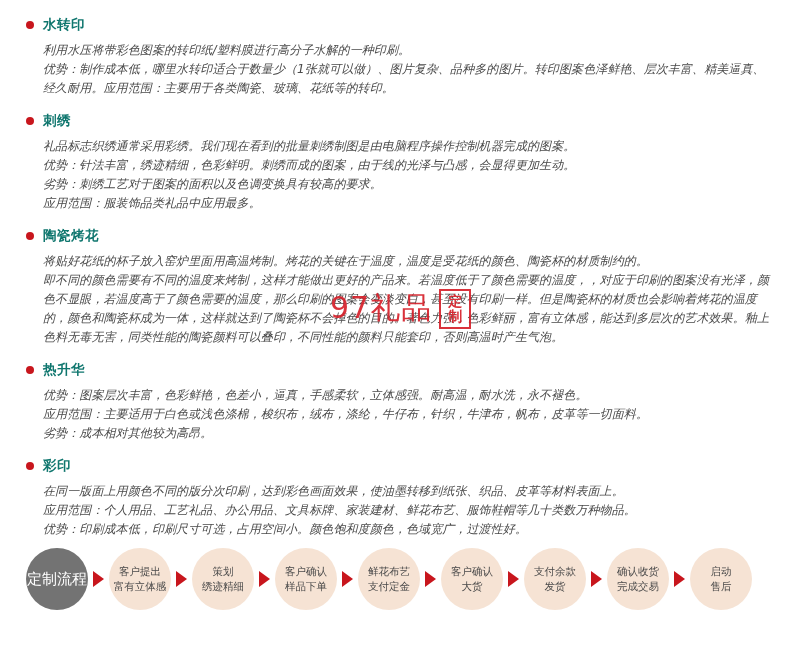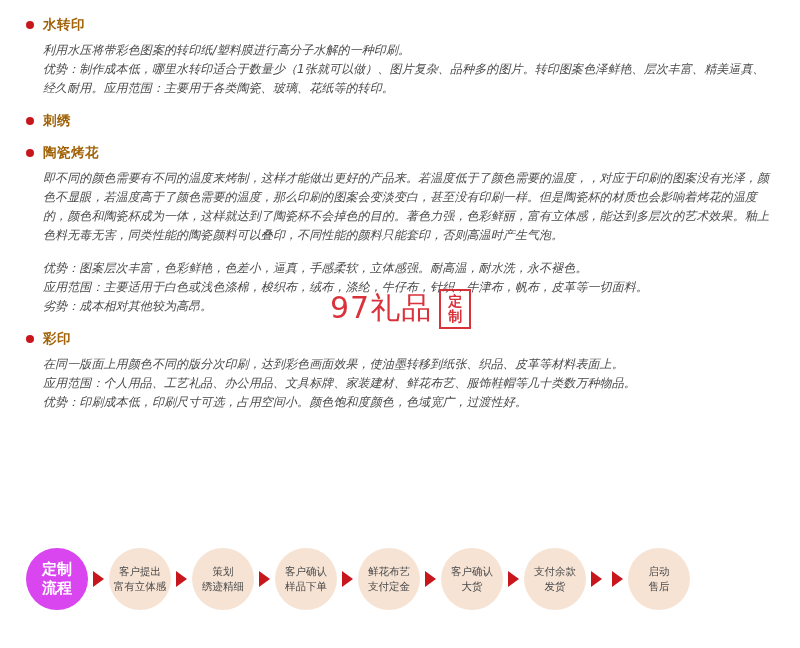--- a/index.html
+++ b/index.html
@@ -32,21 +32,21 @@
   }
   .bullet {
     width: 8px;
     height: 8px;
     border-radius: 50%;
     background: #c8161d;
     margin-right: 9px;
     flex: 0 0 auto;
   }
   .sec-title {
-    color: #a16207;
+    color: #0f766e;
     font-size: 13.5px;
     font-weight: bold;
     letter-spacing: 0.5px;
   }
   .sec-body {
     padding-left: 17px;
   }
   .line {
     font-size: 12px;
     line-height: 19px;
@@ -89,26 +89,26 @@
     position: absolute;
     left: 26px;
     top: 548px;
     display: flex;
     align-items: center;
   }
   .flow-badge {
     width: 62px;
     height: 62px;
     border-radius: 50%;
-    background: #d946ef;
+    background: #737373;
     color: #ffffff;
     font-size: 15px;
-    font-weight: bold;
-    display: flex;
-    flex-direction: column;
+    font-weight: normal;
+    display: flex;
+    flex-direction: row;
     align-items: center;
     justify-content: center;
     line-height: 19px;
     flex: 0 0 auto;
   }
   .flow-step {
     width: 62px;
     height: 62px;
     border-radius: 50%;
     background: #f6e3d4;
@@ -146,33 +146,44 @@
       <div class="line">利用水压将带彩色图案的转印纸/塑料膜进行高分子水解的一种印刷。</div>
       <div class="line">优势：制作成本低，哪里水转印适合于数量少（1张就可以做）、图片复杂、品种多的图片。转印图案色泽鲜艳、层次丰富、精美逼真、经久耐用。应用范围：主要用于各类陶瓷、玻璃、花纸等的转印。</div>
     </div>
   </div>
 
   <div class="section">
     <div class="sec-head">
       <span class="bullet"></span>
       <span class="sec-title">刺绣</span>
     </div>
+    <div class="sec-body">
+      <div class="line">礼品标志织绣通常采用彩绣。我们现在看到的批量刺绣制图是由电脑程序操作控制机器完成的图案。</div>
+      <div class="line">优势：针法丰富，绣迹精细，色彩鲜明。刺绣而成的图案，由于线的光泽与凸感，会显得更加生动。</div>
+      <div class="line">劣势：刺绣工艺对于图案的面积以及色调变换具有较高的要求。</div>
+      <div class="line">应用范围：服装饰品类礼品中应用最多。</div>
+    </div>
   </div>
 
   <div class="section">
     <div class="sec-head">
       <span class="bullet"></span>
       <span class="sec-title">陶瓷烤花</span>
     </div>
     <div class="sec-body">
+      <div class="line">将贴好花纸的杯子放入窑炉里面用高温烤制。烤花的关键在于温度，温度是受花纸的颜色、陶瓷杯的材质制约的。</div>
       <div class="line">即不同的颜色需要有不同的温度来烤制，这样才能做出更好的产品来。若温度低于了颜色需要的温度，，对应于印刷的图案没有光泽，颜色不显眼，若温度高于了颜色需要的温度，那么印刷的图案会变淡变白，甚至没有印刷一样。但是陶瓷杯的材质也会影响着烤花的温度的，颜色和陶瓷杯成为一体，这样就达到了陶瓷杯不会掉色的目的。著色力强，色彩鲜丽，富有立体感，能达到多层次的艺术效果。釉上色料无毒无害，同类性能的陶瓷颜料可以叠印，不同性能的颜料只能套印，否则高温时产生气泡。</div>
     </div>
   </div>
 
   <div class="section">
+    <div class="sec-head">
+      <span class="bullet"></span>
+      <span class="sec-title">热升华</span>
+    </div>
     <div class="sec-body">
       <div class="line">优势：图案层次丰富，色彩鲜艳，色差小，逼真，手感柔软，立体感强。耐高温，耐水洗，永不褪色。</div>
       <div class="line">应用范围：主要适用于白色或浅色涤棉，梭织布，绒布，涤纶，牛仔布，针织，牛津布，帆布，皮革等一切面料。</div>
       <div class="line">劣势：成本相对其他较为高昂。</div>
     </div>
   </div>
 
   <div class="section">
     <div class="sec-head">
       <span class="bullet"></span>
@@ -229,20 +240,24 @@
       <span>大货</span>
     </div>
     <div class="flow-arrow"></div>
 
     <div class="flow-step">
       <span>支付余款</span>
       <span>发货</span>
     </div>
     <div class="flow-arrow"></div>
 
+    <div class="flow-step">
+      <span>确认收货</span>
+      <span>完成交易</span>
+    </div>
     <div class="flow-arrow"></div>
 
     <div class="flow-step">
       <span>启动</span>
       <span>售后</span>
     </div>
   </div>
 
 </div>
 

